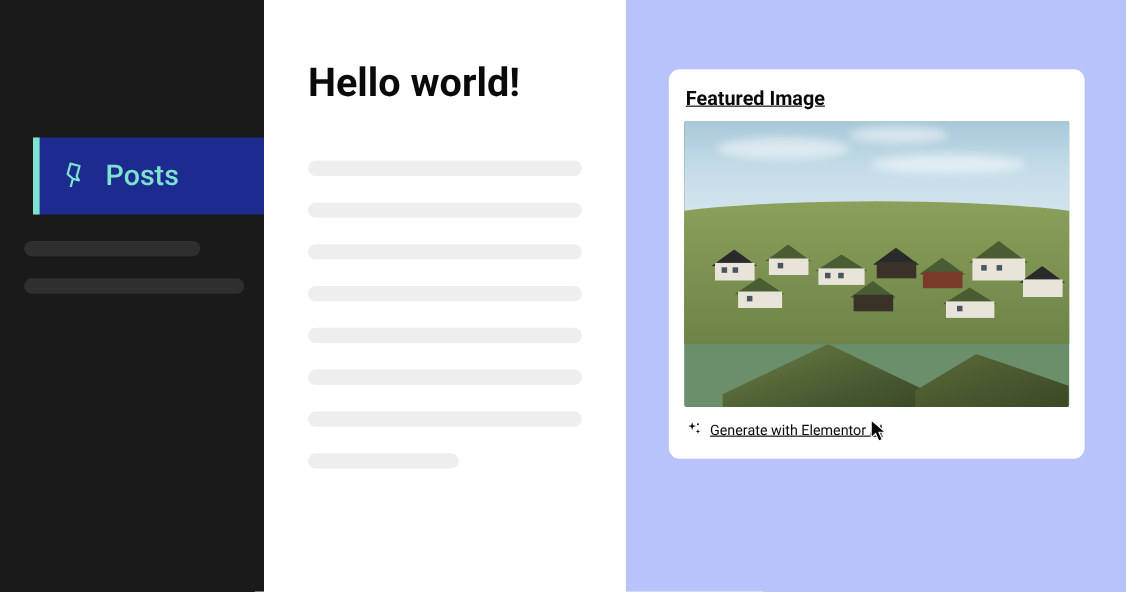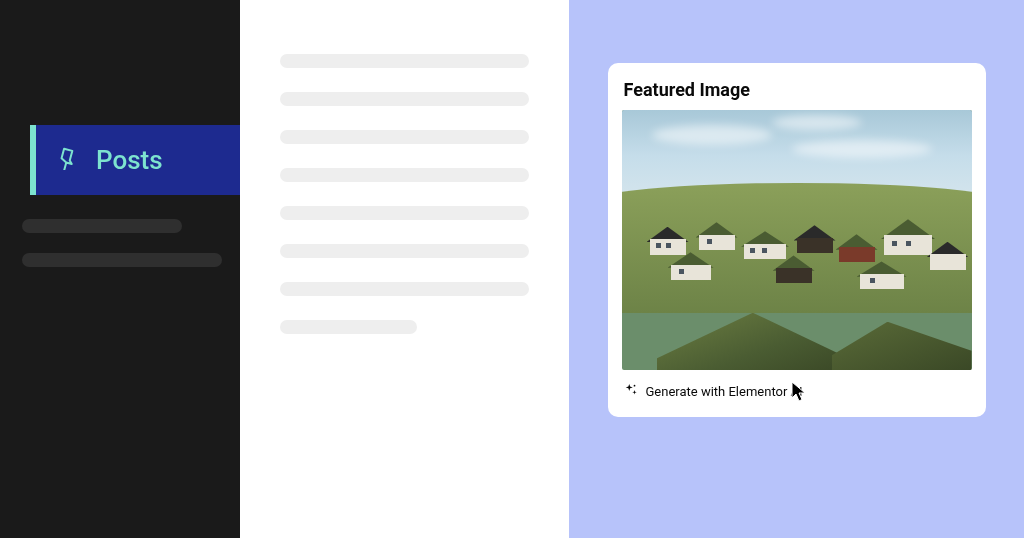--- a/index.html
+++ b/index.html
@@ -100,20 +100,21 @@
       display: flex;
       align-items: flex-start;
       justify-content: center;
       padding-top: 63px;
     }
     .featured-card {
       width: 378px;
       background: #ffffff;
       border-radius: 10px;
       padding: 16px 14px 14px 14px;
+      text-decoration: underline;
     }
     .featured-title {
       font-size: 18px;
       font-weight: 700;
       color: #0a0a0a;
       margin-bottom: 10px;
       padding-left: 2px;
     }
     .featured-image {
       width: 100%;
@@ -249,20 +250,21 @@
     </span>
     <span class="sidebar-item-label">Posts</span>
   </div>
   <div class="sidebar-placeholder-group">
     <div class="sidebar-placeholder"></div>
     <div class="sidebar-placeholder"></div>
   </div>
 </div>
 
 <div class="editor">
+  <h1 class="editor-title">Hello world!</h1>
   <div class="editor-lines">
     <div class="editor-line"></div>
     <div class="editor-line"></div>
     <div class="editor-line"></div>
     <div class="editor-line"></div>
     <div class="editor-line"></div>
     <div class="editor-line"></div>
     <div class="editor-line"></div>
     <div class="editor-line"></div>
   </div>

